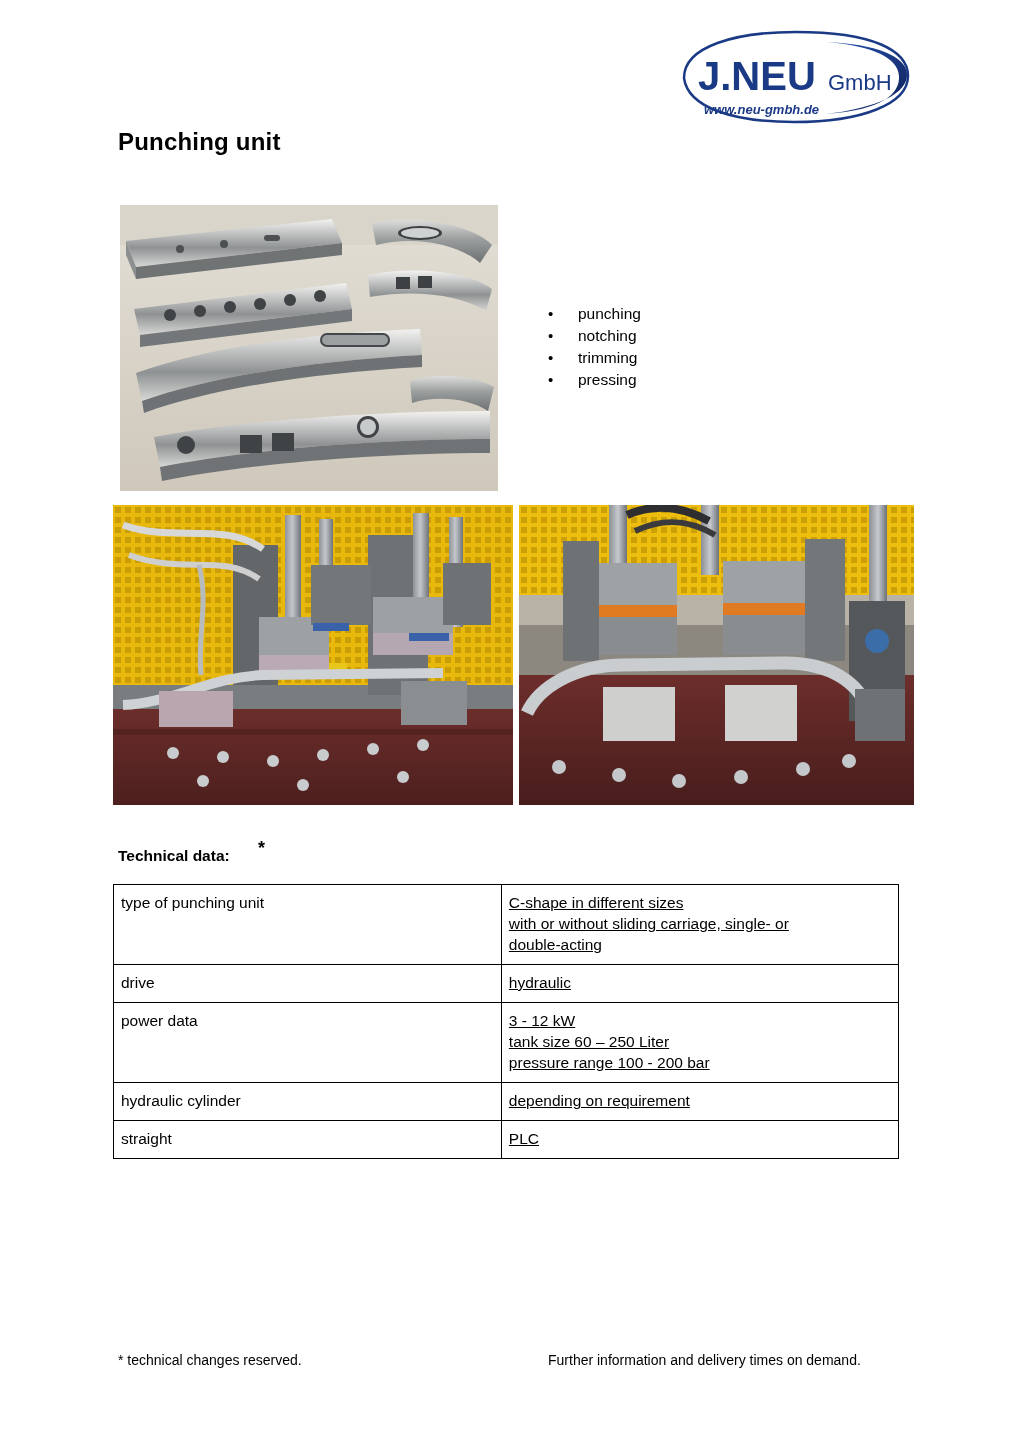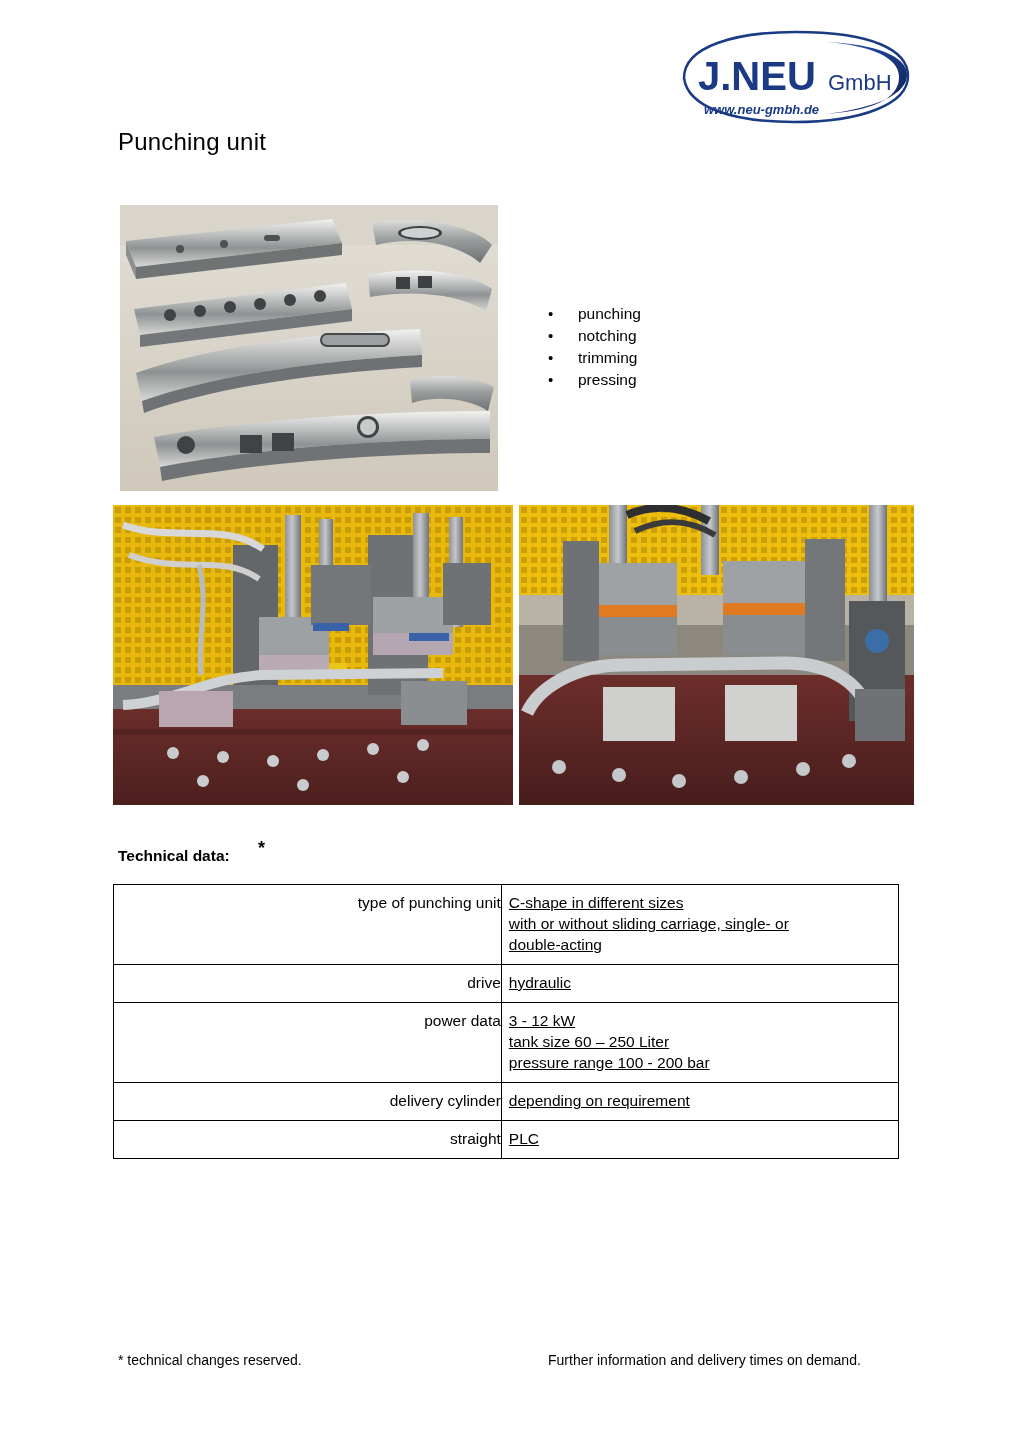--- a/index.html
+++ b/index.html
@@ -28,21 +28,21 @@
     height: 100px;
   }
   .logo svg { display:block; }
 
   
   .page-title {
     position: absolute;
     top: 128px;
     left: 118px;
     font-size: 24px;
-    font-weight: normal;
+    font-weight: bold;
     letter-spacing: 0.2px;
   }
 
   
   .photo-top {
     position: absolute;
     left: 120px;
     top: 205px;
     width: 378px;
     height: 286px;
@@ -122,21 +122,21 @@
     width: 786px;
     border-collapse: collapse;
     font-size: 15.5px;
   }
   table.spec td {
     border: 1px solid #000000;
     vertical-align: top;
     padding: 7px 0 9px 7px;
     line-height: 21px;
   }
-  table.spec td.k { width: 388px; text-align: right; }
+  table.spec td.k { width: 388px; }
   table.spec td.v { width: 397px; text-decoration: underline; }
   table.spec td.v div, table.spec td.k div { white-space: pre-line; }
 
   
   .footer-left {
     position: absolute;
     left: 118px;
     top: 1352px;
     font-size: 14px;
     text-align: center;
@@ -420,21 +420,21 @@
             <div>power data</div>
           </td>
         <td class="v">
             <div>3 - 12 kW
 tank size 60 – 250 Liter
 pressure range 100 - 200 bar</div>
           </td>
       </tr>
       <tr>
         <td class="k">
-            <div>delivery cylinder</div>
+            <div>hydraulic cylinder</div>
           </td>
         <td class="v">
             <div>depending on requirement</div>
           </td>
       </tr>
       <tr>
         <td class="k">
             <div>straight</div>
           </td>
         <td class="v">

